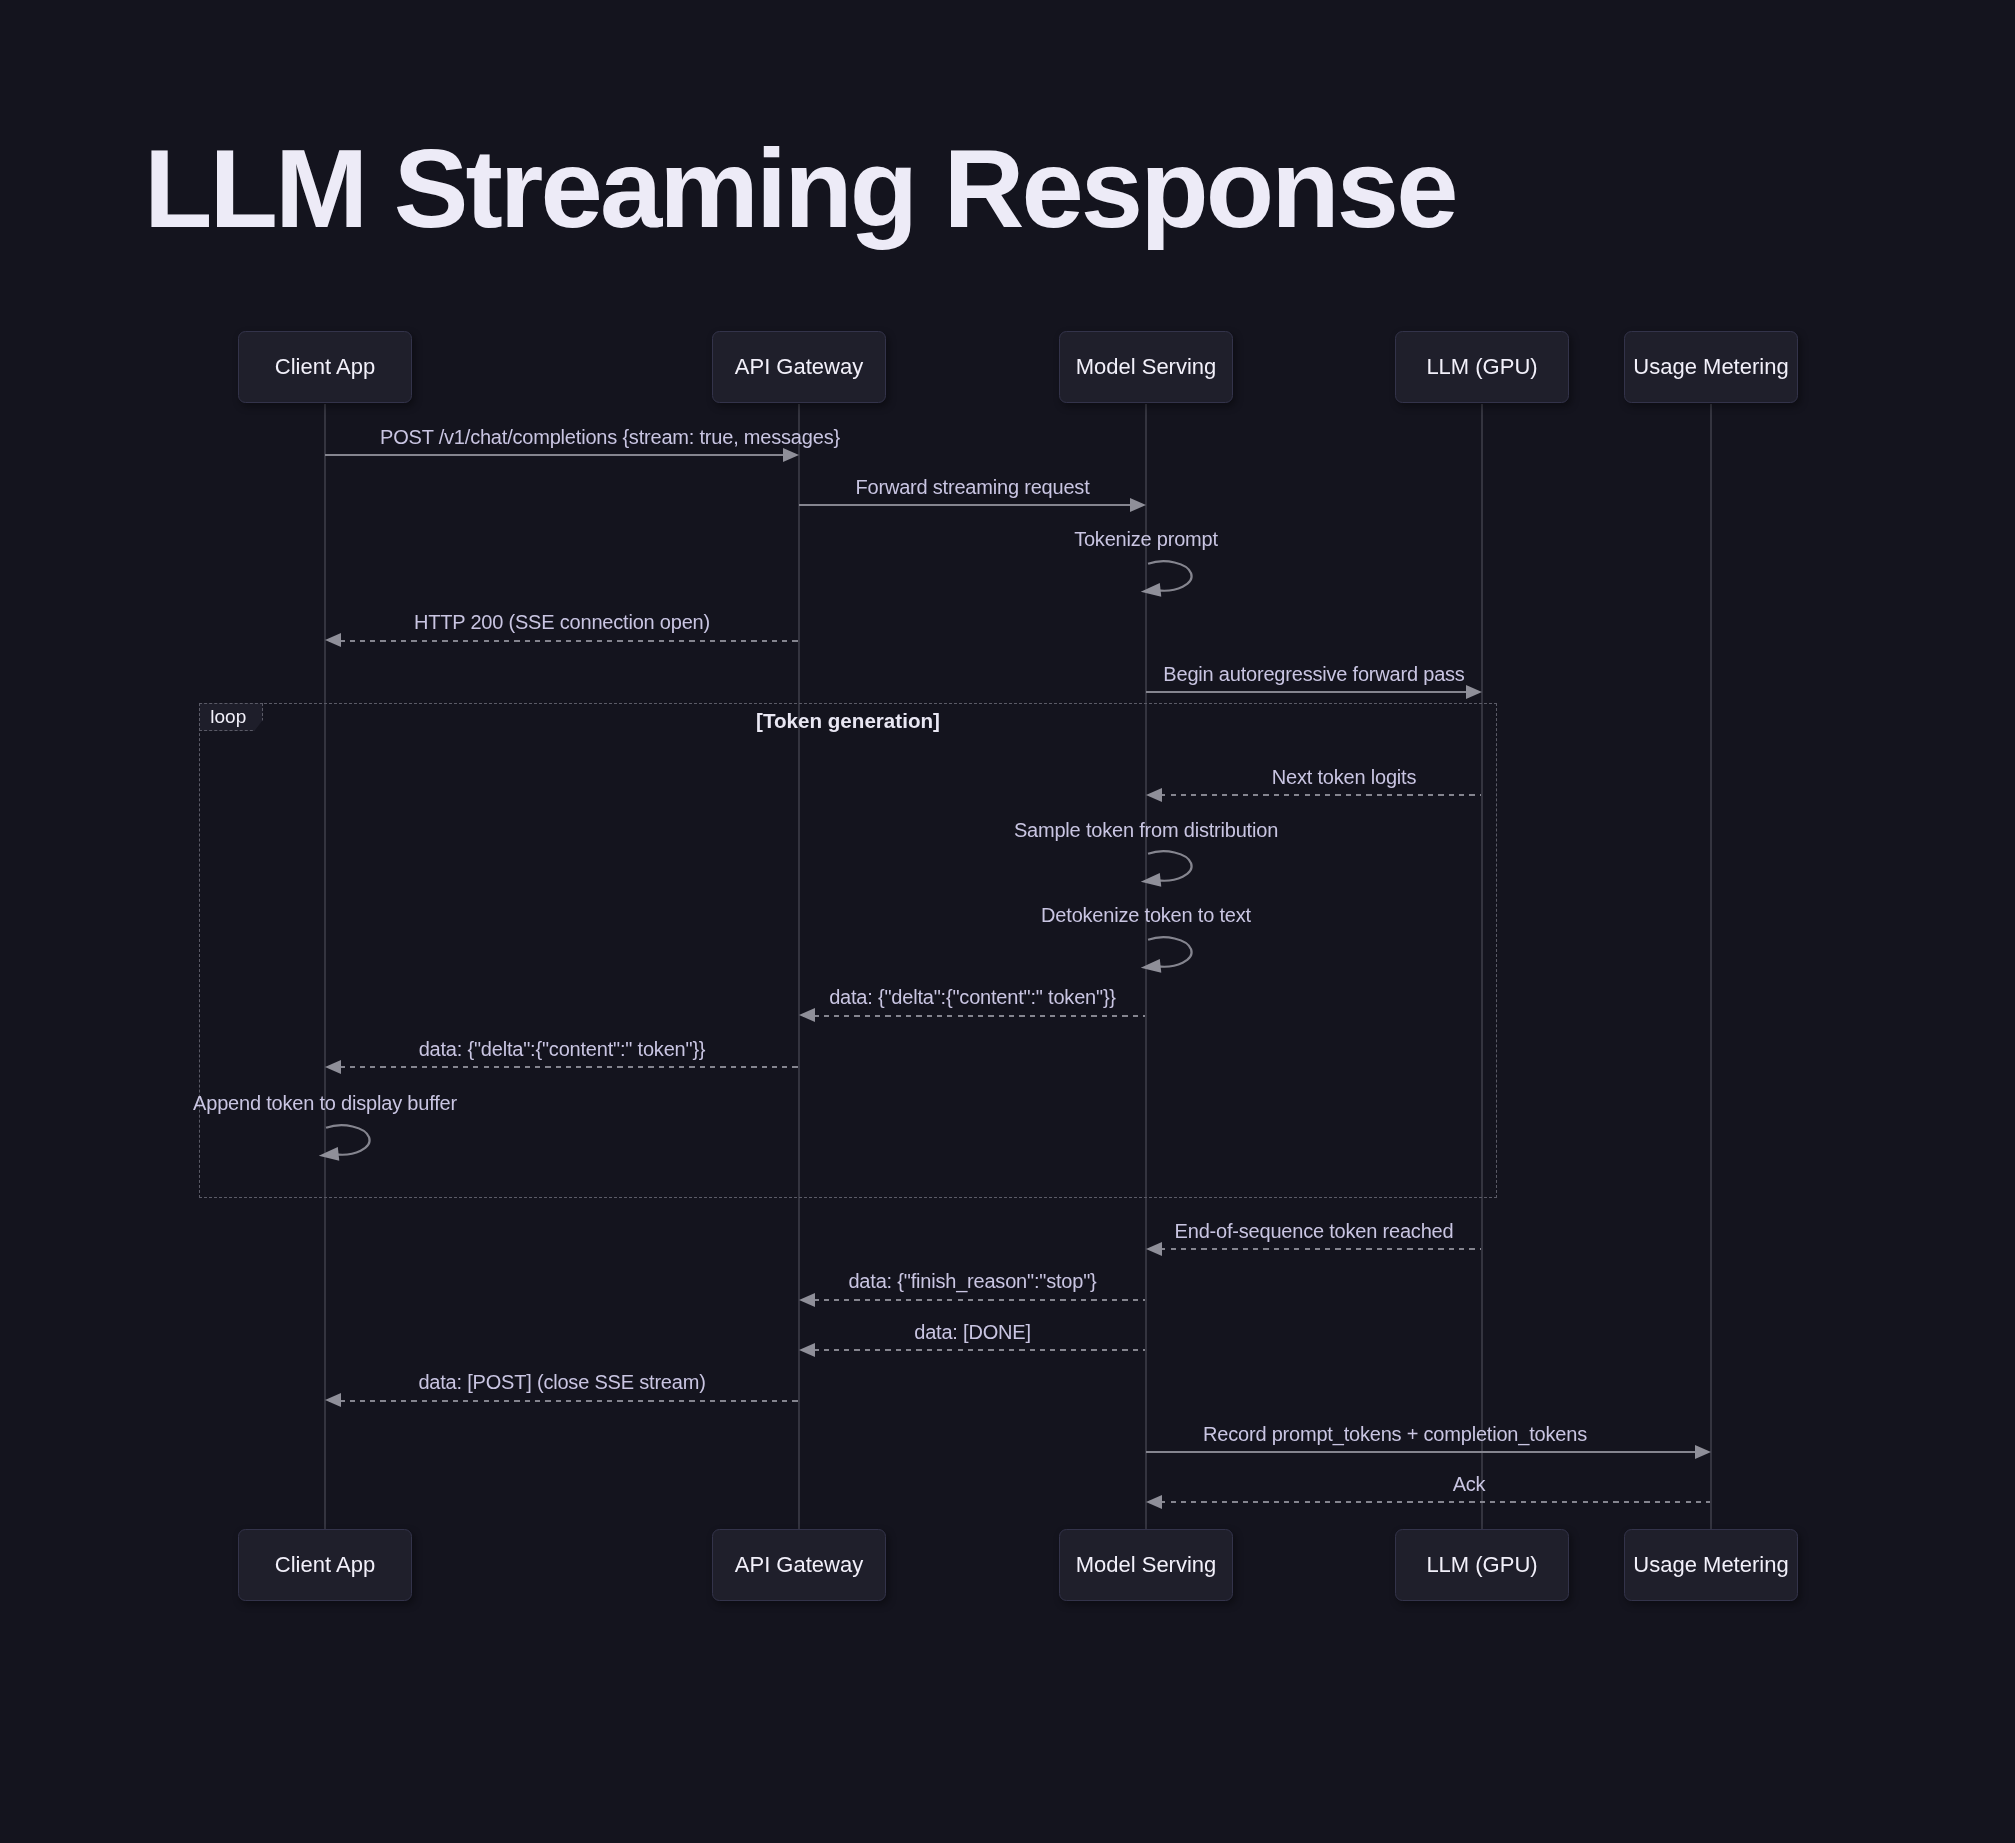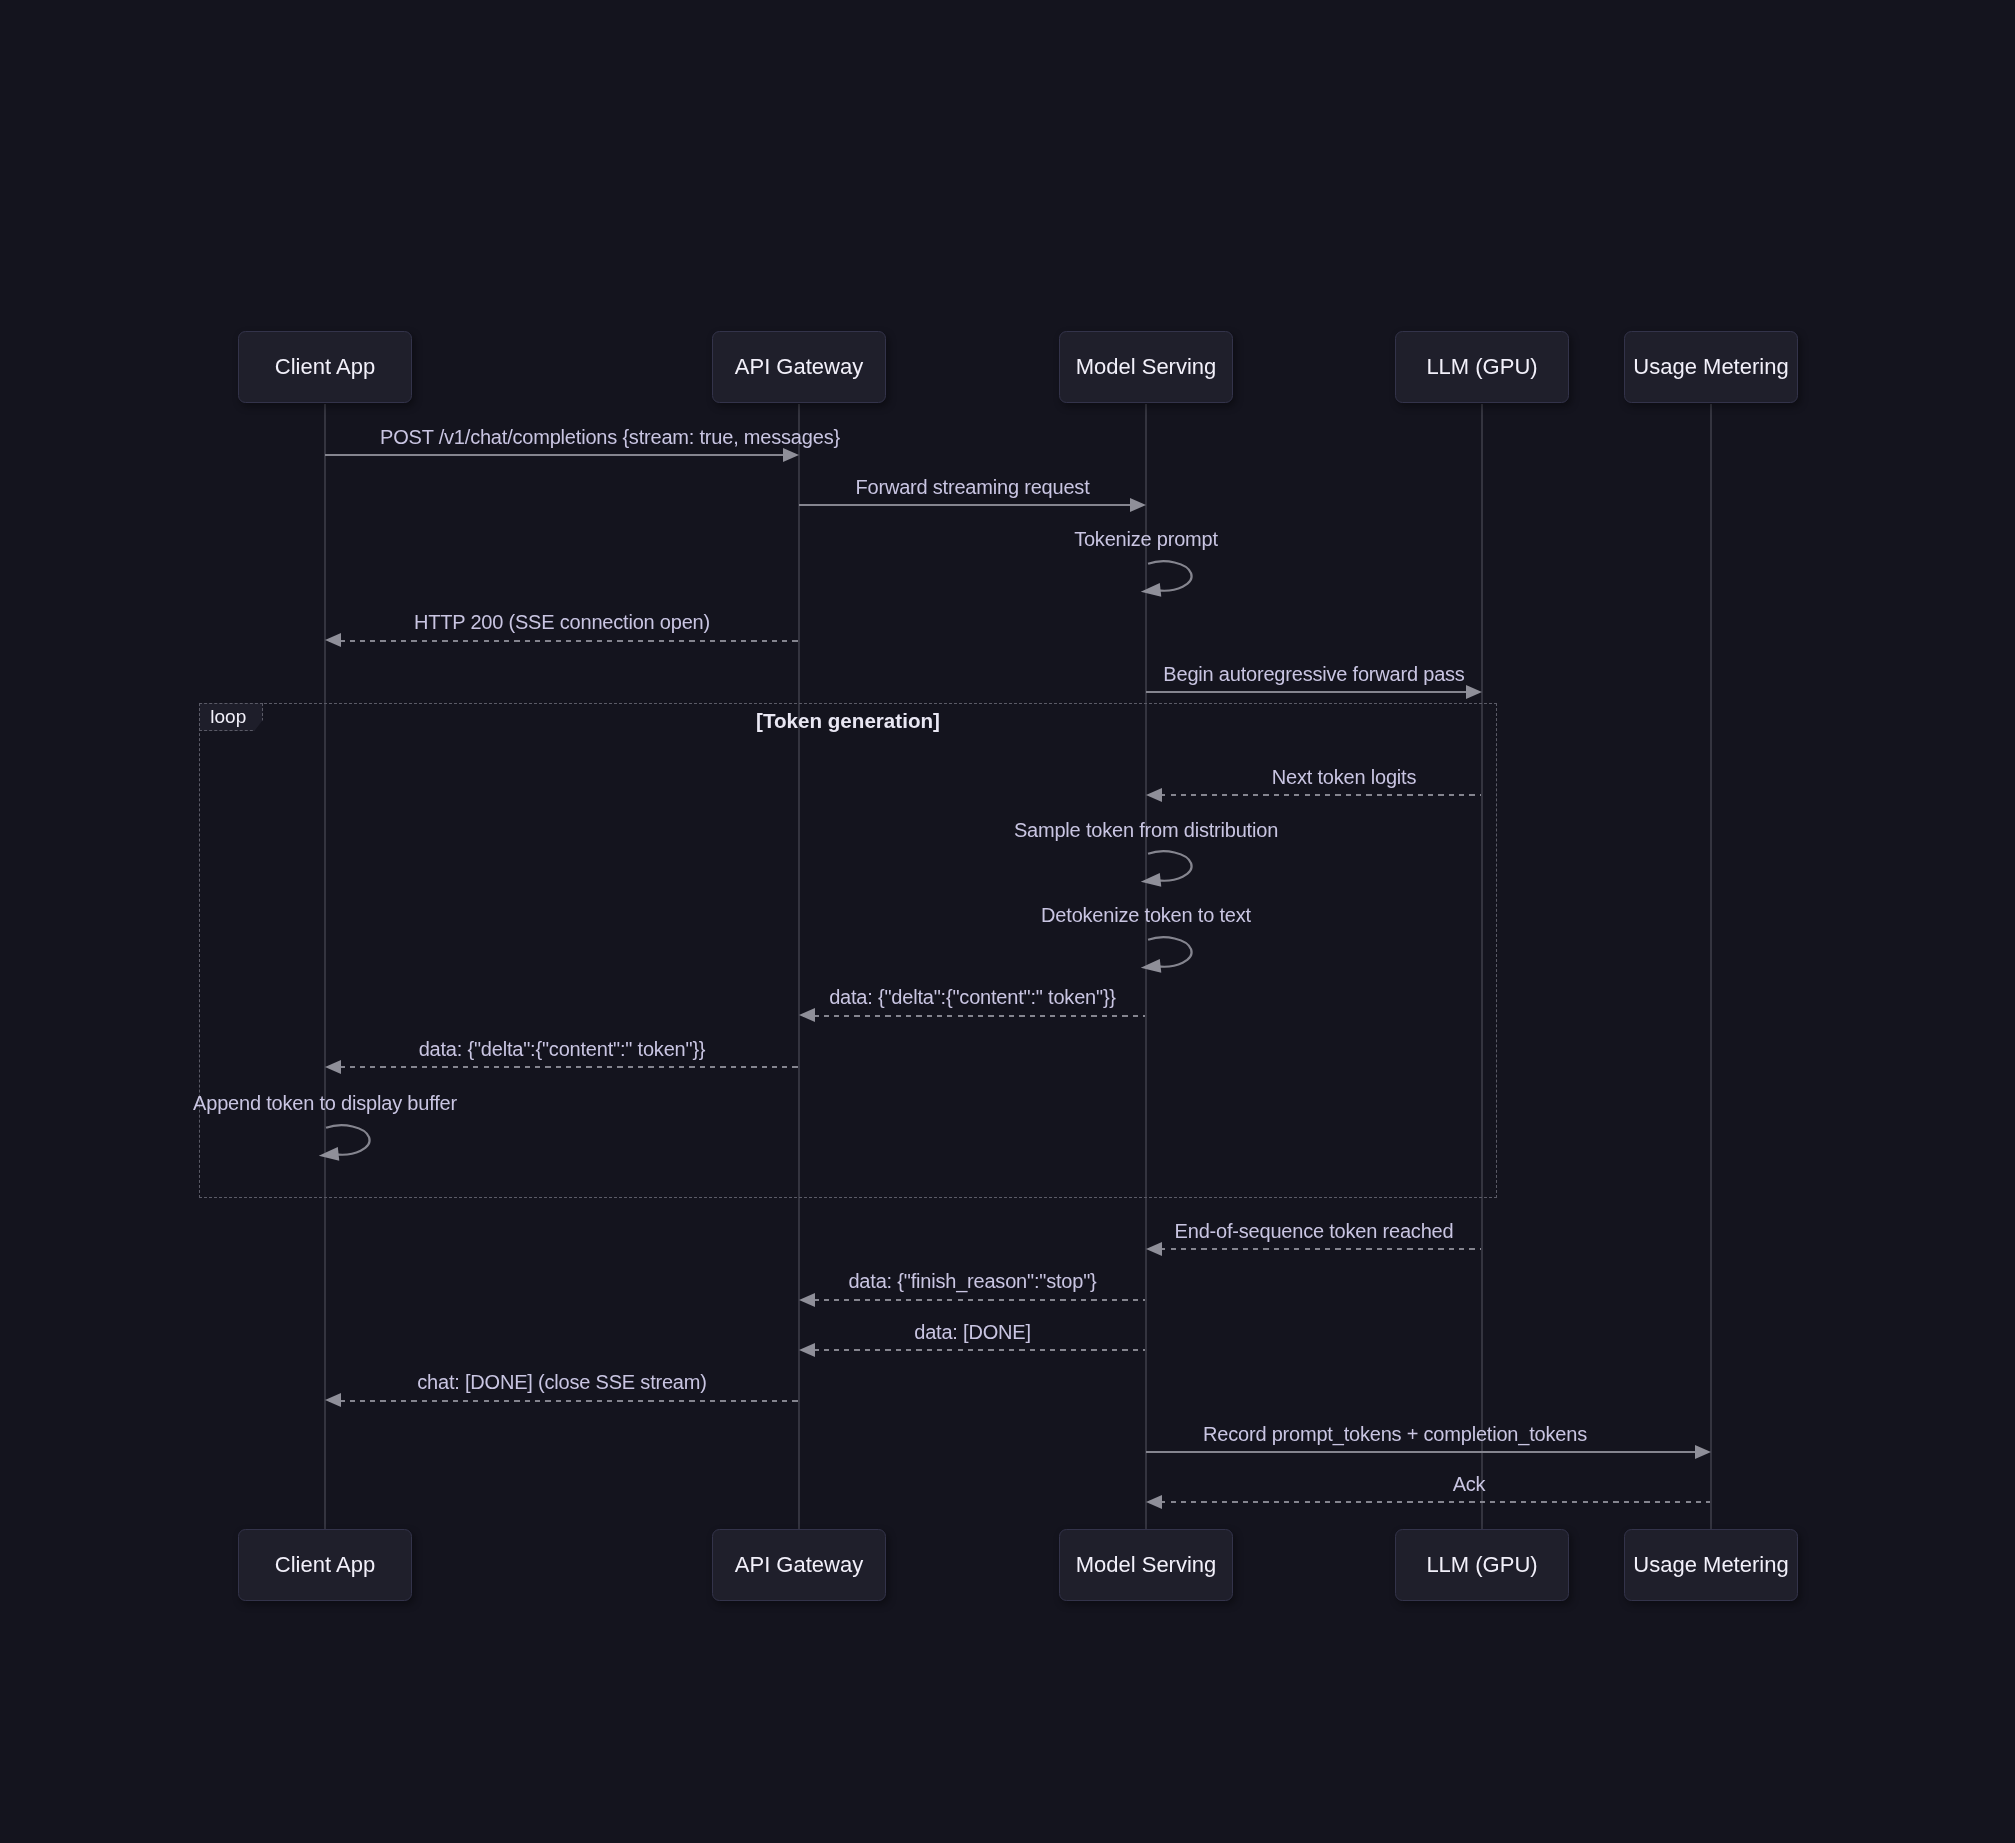--- a/index.html
+++ b/index.html
@@ -61,20 +61,21 @@
   .footer{
     position:absolute;right:140px;top:1751px;
     font-family:"DejaVu Sans Mono", monospace;
     font-size:46px;color:var(--accent);white-space:nowrap;
   }
 </style>
 </head>
 <body>
 
 <div class="canvas">
+  <h1 class="title">LLM Streaming Response</h1>
   <div id="layer-lifelines">
       <div class="lifeline" style="left: 324px; top: 404px; height: 1125px;"></div>
       <div class="lifeline" style="left: 798px; top: 404px; height: 1125px;"></div>
       <div class="lifeline" style="left: 1145px; top: 404px; height: 1125px;"></div>
       <div class="lifeline" style="left: 1481px; top: 404px; height: 1125px;"></div>
       <div class="lifeline" style="left: 1710px; top: 404px; height: 1125px;"></div>
     </div>
   <div id="layer-loop">
       <div class="loop-frame" style="left: 199px; top: 703px; width: 1298px; height: 495px;"></div>
       <div class="loop-label" style="left: 199px; top: 703px;">loop</div>
@@ -124,21 +125,21 @@
         </svg></div>
       <div class="msg-label" style="left: 1146px; top: 1220px; width: 336px;">End-of-sequence token reached</div>
       <div class="arrow-line-dashed" style="left: 1150px; top: 1248px; width: 331px;"></div>
       <div class="arrow-head left" style="left: 1146px; top: 1242px;"></div>
       <div class="msg-label" style="left: 799px; top: 1270px; width: 347px;">data: {"finish_reason":"stop"}</div>
       <div class="arrow-line-dashed" style="left: 803px; top: 1299px; width: 342px;"></div>
       <div class="arrow-head left" style="left: 799px; top: 1293px;"></div>
       <div class="msg-label" style="left: 799px; top: 1321px; width: 347px;">data: [DONE]</div>
       <div class="arrow-line-dashed" style="left: 803px; top: 1349px; width: 342px;"></div>
       <div class="arrow-head left" style="left: 799px; top: 1343px;"></div>
-      <div class="msg-label" style="left: 325px; top: 1371px; width: 474px;">chat: [DONE] (close SSE stream)</div>
+      <div class="msg-label" style="left: 325px; top: 1371px; width: 474px;">data: [POST] (close SSE stream)</div>
       <div class="arrow-line-dashed" style="left: 329px; top: 1400px; width: 470px;"></div>
       <div class="arrow-head left" style="left: 325px; top: 1393px;"></div>
       <div class="msg-label" style="left: 1086px; top: 1423px; width: 618px; text-align: center;">Record prompt_tokens + completion_tokens</div>
       <div class="arrow-line-solid" style="left: 1146px; top: 1451px; width: 560px;"></div>
       <div class="arrow-head right" style="left: 1695px; top: 1445px;"></div>
       <div class="msg-label" style="left: 1146px; top: 1473px; width: 646px;">Ack</div>
       <div class="arrow-line-dashed" style="left: 1150px; top: 1501px; width: 560px;"></div>
       <div class="arrow-head left" style="left: 1146px; top: 1495px;"></div>
     </div>
   <div id="layer-participants">

